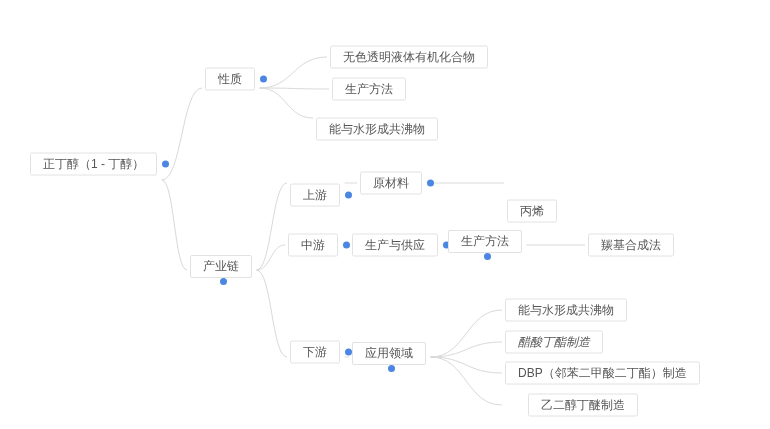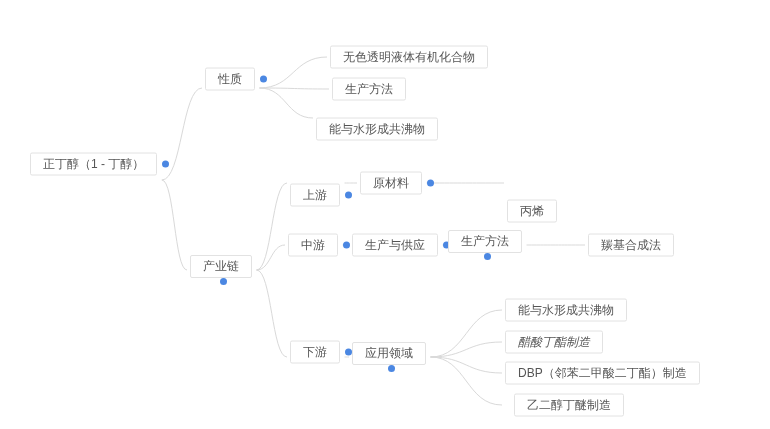--- a/index.html
+++ b/index.html
@@ -131,16 +131,16 @@
     </div>
     <div class="node" style="left: 505px; top: 310px;">
       <span class="node-label">能与水形成共沸物</span>
     </div>
     <div class="node" style="left: 505px; top: 342px; font-style: italic;">
       <span class="node-label">醋酸丁酯制造</span>
     </div>
     <div class="node" style="left: 505px; top: 373px;">
       <span class="node-label">DBP（邻苯二甲酸二丁酯）制造</span>
     </div>
-    <div class="node" style="left: 514px; top: 405px;">
+    <div class="node" style="left: 528px; top: 405px;">
       <span class="node-label">乙二醇丁醚制造</span>
     </div>
   </div>
 
 </body></html>

